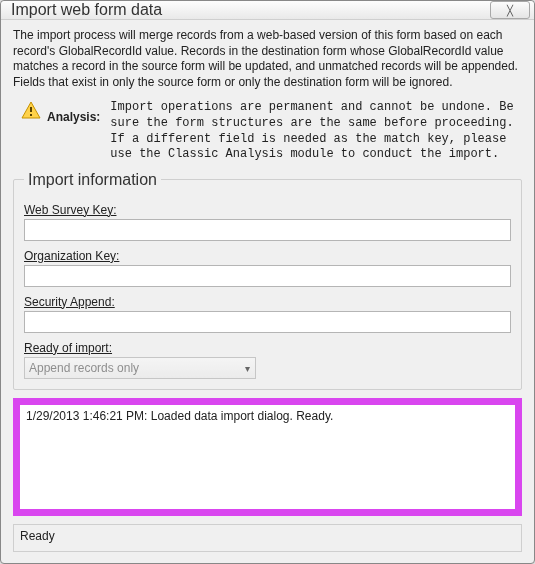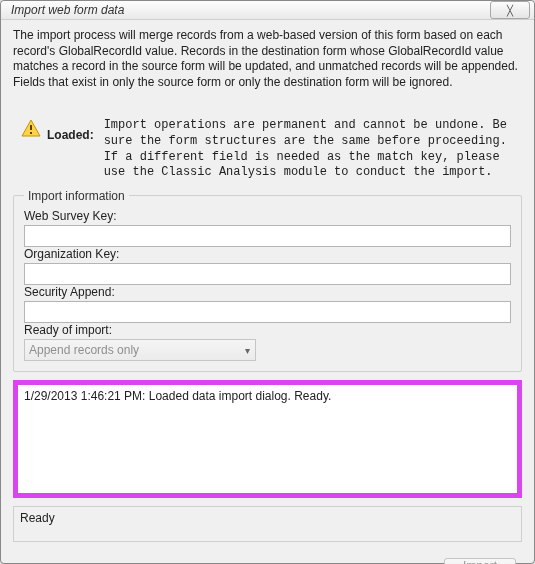--- a/index.html
+++ b/index.html
@@ -27,23 +27,22 @@
     height: 28px;
     background: linear-gradient(#fdfdfd, #e9e9e9);
     border-bottom: 1px solid #cfcfcf;
     display: flex;
     align-items: center;
     padding: 0 4px 0 10px;
     border-radius: 4px 4px 0 0;
   }
   .titlebar .title {
     flex: 1;
-    font-size: 12px;
+    font-size: 16px;
     color: #333;
-    font-style: italic;
   }
   .titlebar .close-btn {
     width: 40px;
     height: 18px;
     border: 1px solid #a8a8a8;
     border-radius: 3px;
     background: linear-gradient(#fcfcfc,#e5e5e5);
     display: flex;
     align-items: center;
     justify-content: center;
@@ -52,21 +51,21 @@
     cursor: default;
   }
   .content {
     padding: 8px 12px 0 12px;
     flex: 1;
     display: flex;
     flex-direction: column;
   }
   .intro {
     line-height: 1.3;
-    margin-bottom: 24px;
+    margin-bottom: 6px;
   }
   .warn-row {
     display: flex;
     align-items: flex-start;
     gap: 6px;
     padding: 4px 4px 8px 8px;
   }
   .warn-icon svg { display: block; }
   .warn-label {
     font-weight: bold;
@@ -81,25 +80,26 @@
   }
   fieldset.group {
     border: 1px solid #cfcfcf;
     border-radius: 2px;
     margin: 0 0 8px 0;
     padding: 6px 10px 10px 10px;
   }
   fieldset.group legend {
     padding: 0 4px;
     color: #333;
-    font-size: 12px;
+    font-size: 16px;
   }
   .field-label {
-    margin-top: 0;
+    margin-top: 8px;
     margin-bottom: 2px;
+    text-decoration: underline;
   }
   .text-input {
     width: 100%;
     height: 22px;
     border: 1px solid #b5b5b5;
     background: #fff;
     padding: 2px 4px;
     font: inherit;
   }
   .select-wrap {
@@ -122,31 +122,31 @@
   .select-wrap .chev {
     position: absolute;
     right: 6px;
     top: 50%;
     transform: translateY(-50%);
     pointer-events: none;
     color: #666;
     font-size: 10px;
   }
   .log {
-    border: 5px solid #d946ef;
+    border: 7px solid #d946ef;
     background: #fff;
     height: 118px;
     padding: 4px 6px;
     overflow: auto;
     margin-bottom: 8px;
   }
   .status {
     border: 1px solid #cfcfcf;
     background: #f0f0f0;
-    height: 36px;
+    height: 28px;
     padding: 4px 6px;
     margin-bottom: 10px;
   }
   .buttons {
     display: flex;
     justify-content: flex-end;
     gap: 8px;
     padding: 6px 6px 10px 0;
   }
   .btn {
@@ -186,21 +186,21 @@
     <div class="intro">The import process will merge records from a web-based version of this form based on each record's GlobalRecordId value. Records in the destination form whose GlobalRecordId value matches a record in the source form will be updated, and unmatched records will be appended. Fields that exist in only the source form or only the destination form will be ignored.</div>
 
     <div class="warn-row">
       <span class="warn-icon">
         <svg width="20" height="20" viewBox="0 0 20 20">
           <polygon points="10,2 19,18 1,18" fill="#ffd24a" stroke="#c69200" stroke-width="1"></polygon>
           <rect x="9" y="7" width="2" height="5" fill="#5a4300"></rect>
           <rect x="9" y="14" width="2" height="2" fill="#5a4300"></rect>
         </svg>
       </span>
-      <span class="warn-label">Loaded:</span>
+      <span class="warn-label">Analysis:</span>
       <span class="warn-text">Import operations are permanent and cannot be undone. Be sure the form structures are the same before proceeding. If a different field is needed as the match key, please use the Classic Analysis module to conduct the import.</span>
     </div>
 
     <fieldset class="group">
       <legend>Import information</legend>
 
       <div class="field-label">Web Survey Key:</div>
       <input type="text" class="text-input" value="" style="">
 
       <div class="field-label">Organization Key:</div>

